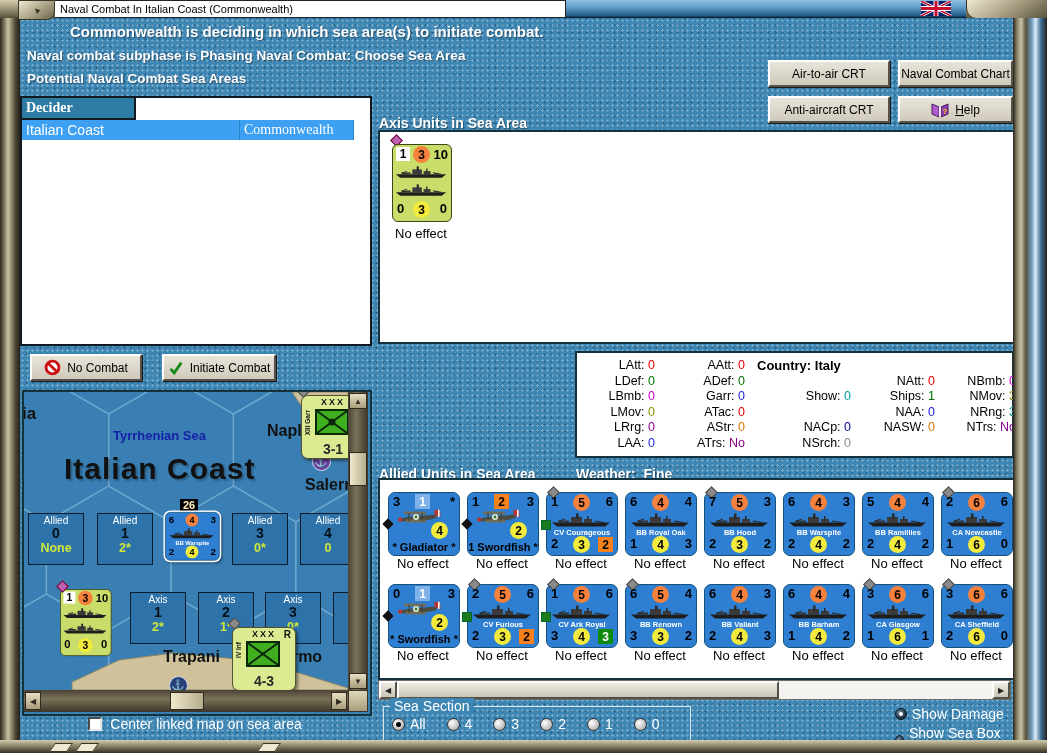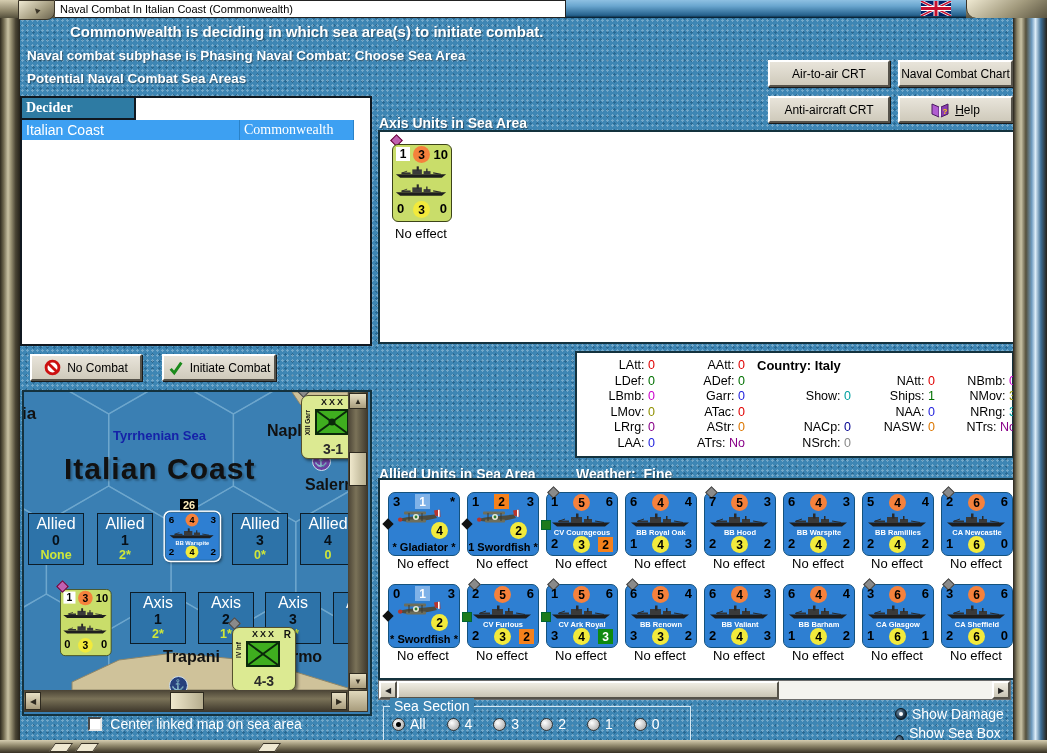--- a/index.html
+++ b/index.html
@@ -96,21 +96,21 @@
 
   
   .map{position:absolute;left:2px;top:372px;width:346px;height:322px;border:2px solid #14323e;background:#3a7fb3;box-sizing:content-box;}
   .map-view{position:absolute;left:0;top:0;width:324px;height:298px;overflow:hidden;}
   .map-label{position:absolute;font-weight:bold;color:#111;white-space:nowrap;}
   .map-sea-name{color:#1522a8;font-size:13px;}
   .map-big{font-size:30px;letter-spacing:1px;text-shadow:2px 2px 2px rgba(0,0,0,.25);}
   .map-city{font-size:16px;}
   .hex-tag{position:absolute;background:#000;color:#ffeebb;font-size:11px;font-weight:bold;padding:0 3px;line-height:13px;}
   .sea-box{position:absolute;width:54px;height:50px;background:#2d73a9;border:1.5px solid #0c1c28;text-align:center;}
-  .sb-label{color:#fff;font-size:16px;margin-top:1px;}
+  .sb-label{color:#fff;font-size:10px;margin-top:1px;}
   .sb-num{color:#071018;font-size:14px;font-weight:bold;line-height:15px;}
   .sb-val{color:#cfe63a;font-size:12.5px;font-weight:bold;}
   .gcounter{position:absolute;width:62px;height:62px;background:#dcea92;border:1px solid #55512e;border-radius:7px;box-shadow:2px 2px 3px rgba(0,0,0,.45);}
   .gc-size{position:absolute;top:1px;left:0;right:0;text-align:center;font-size:9px;font-weight:bold;letter-spacing:2px;color:#111;}
   .gc-flag{position:absolute;top:1px;right:4px;font-size:10px;font-weight:bold;color:#111;}
   .gc-side{position:absolute;left:2px;top:14px;font-size:6.5px;font-weight:bold;color:#111;writing-mode:vertical-rl;transform:rotate(180deg);}
   .gc-str{position:absolute;bottom:1px;left:0;right:0;text-align:center;font-size:14px;font-weight:bold;color:#2a2a2a;}
   .gc-box{position:absolute;left:13px;top:13px;}
   .anchor-dot{position:absolute;width:17px;height:17px;border-radius:50%;background:#27407c;border:1px solid #cfe0ee;color:#fff;font-size:11px;display:flex;align-items:center;justify-content:center;}
   .anchor-naples{background:#6a3fa0;}

